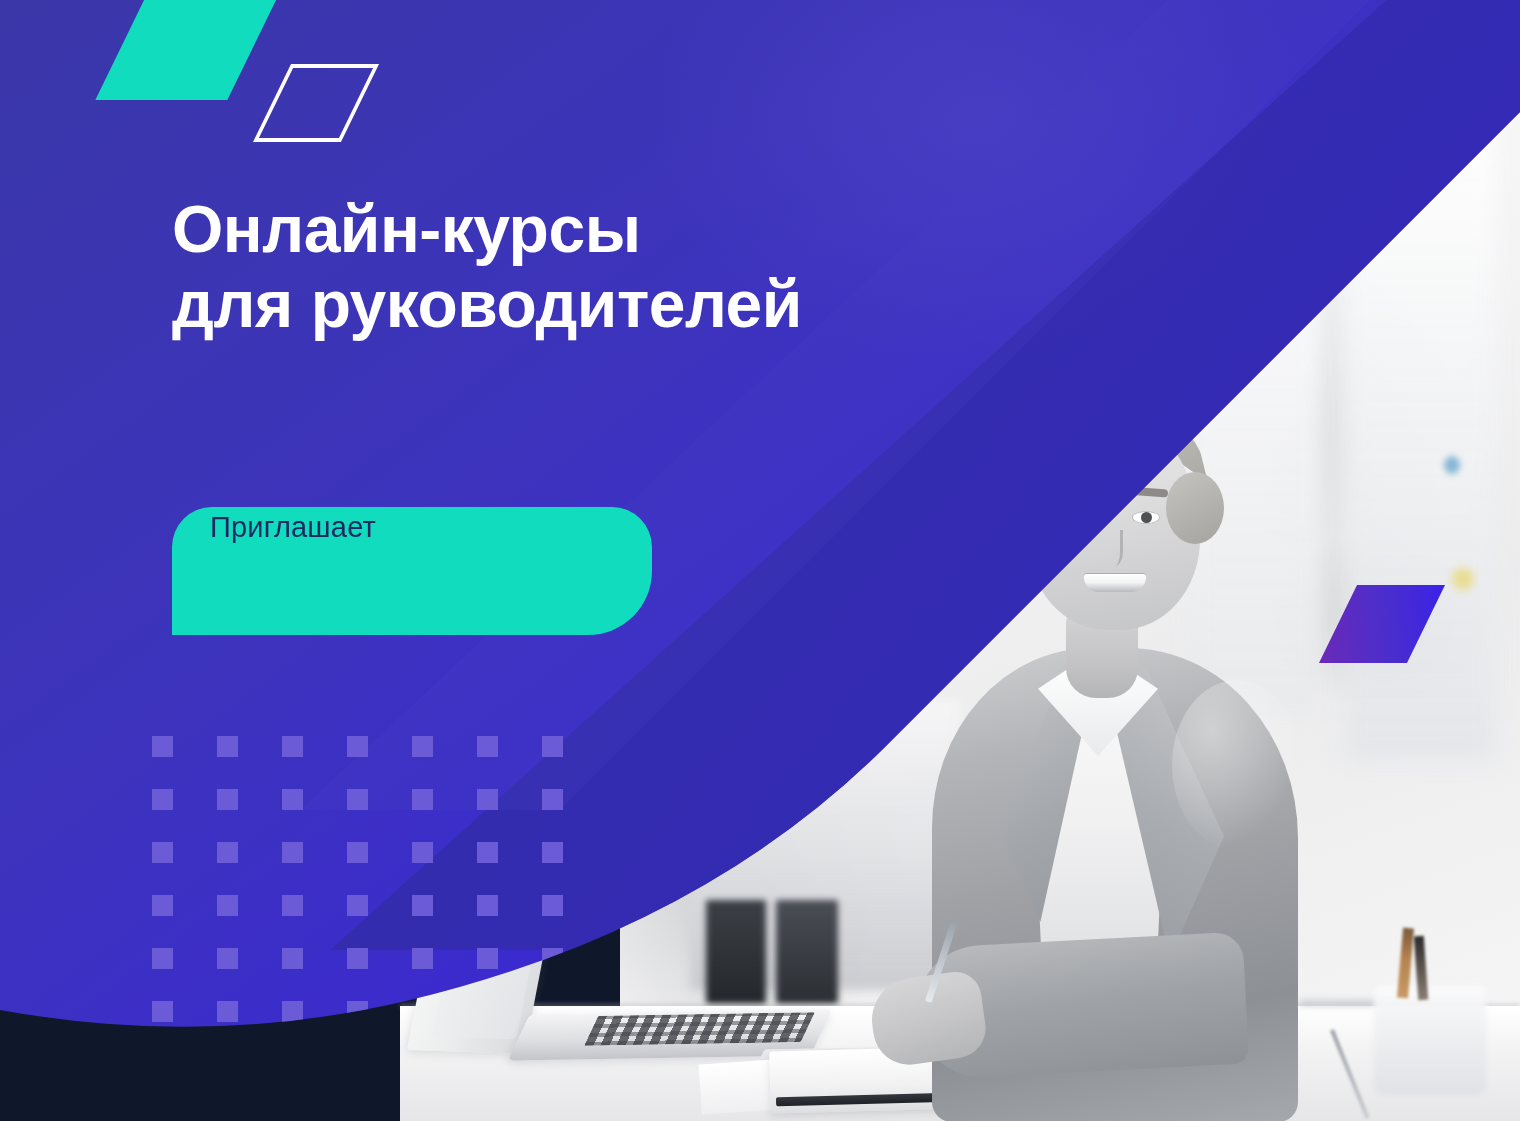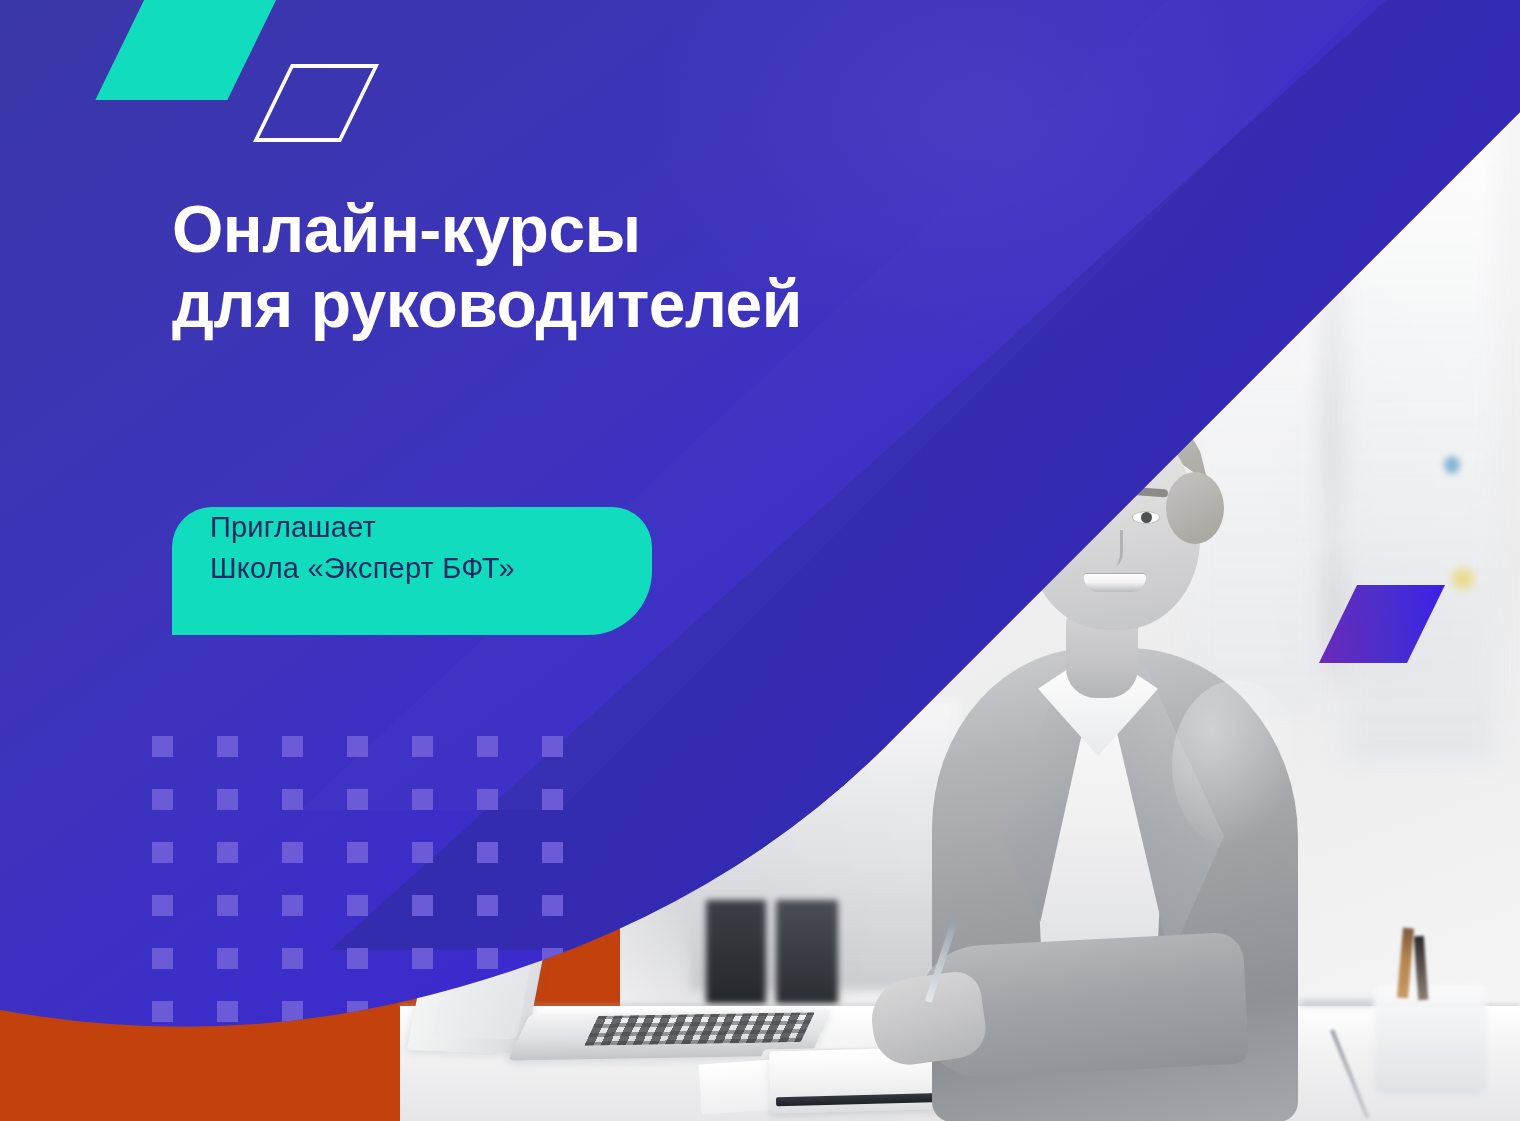--- a/index.html
+++ b/index.html
@@ -7,21 +7,21 @@
     margin: 0;
     padding: 0;
     background: #ffffff;
   }
 
   .banner {
     position: relative;
     width: 1520px;
     height: 1121px;
     overflow: hidden;
-    background: #c2410c;
+    background: #0f172a;
     font-family: "Liberation Sans", "DejaVu Sans", sans-serif;
     -webkit-font-smoothing: antialiased;
   }
 
   
   .photo-layer {
     position: absolute;
     inset: 0;
     overflow: hidden;
   }
@@ -585,21 +585,21 @@
   .bubble {
     position: absolute;
     left: 172px;
     top: 507px;
     width: 480px;
     height: 128px;
     background: #11DDBE;
     border-radius: 40px 40px 64px 0;
     display: flex;
     flex-direction: column;
-    justify-content: flex-start;
+    justify-content: space-between;
     padding: 0 0 0 38px;
     box-sizing: border-box;
   }
   .bubble-line {
     color: #1B2A63;
     font-size: 29px;
     line-height: 1.42;
     font-weight: 400;
     letter-spacing: 0.2px;
   }
@@ -715,16 +715,15 @@
   <div class="mark-teal"></div>
   <div class="mark-outline"></div>
   <div class="mark-gradient"></div>
 
   <h1 class="headline">Онлайн-курсы
 для руководителей</h1>
 
 
   <div class="bubble">
     <span class="bubble-line">Приглашает</span>
-    <span class="bubble-line">Школа «Эксперт БФТ»</span>
   </div>
 
 </div>
 
 </body></html>

